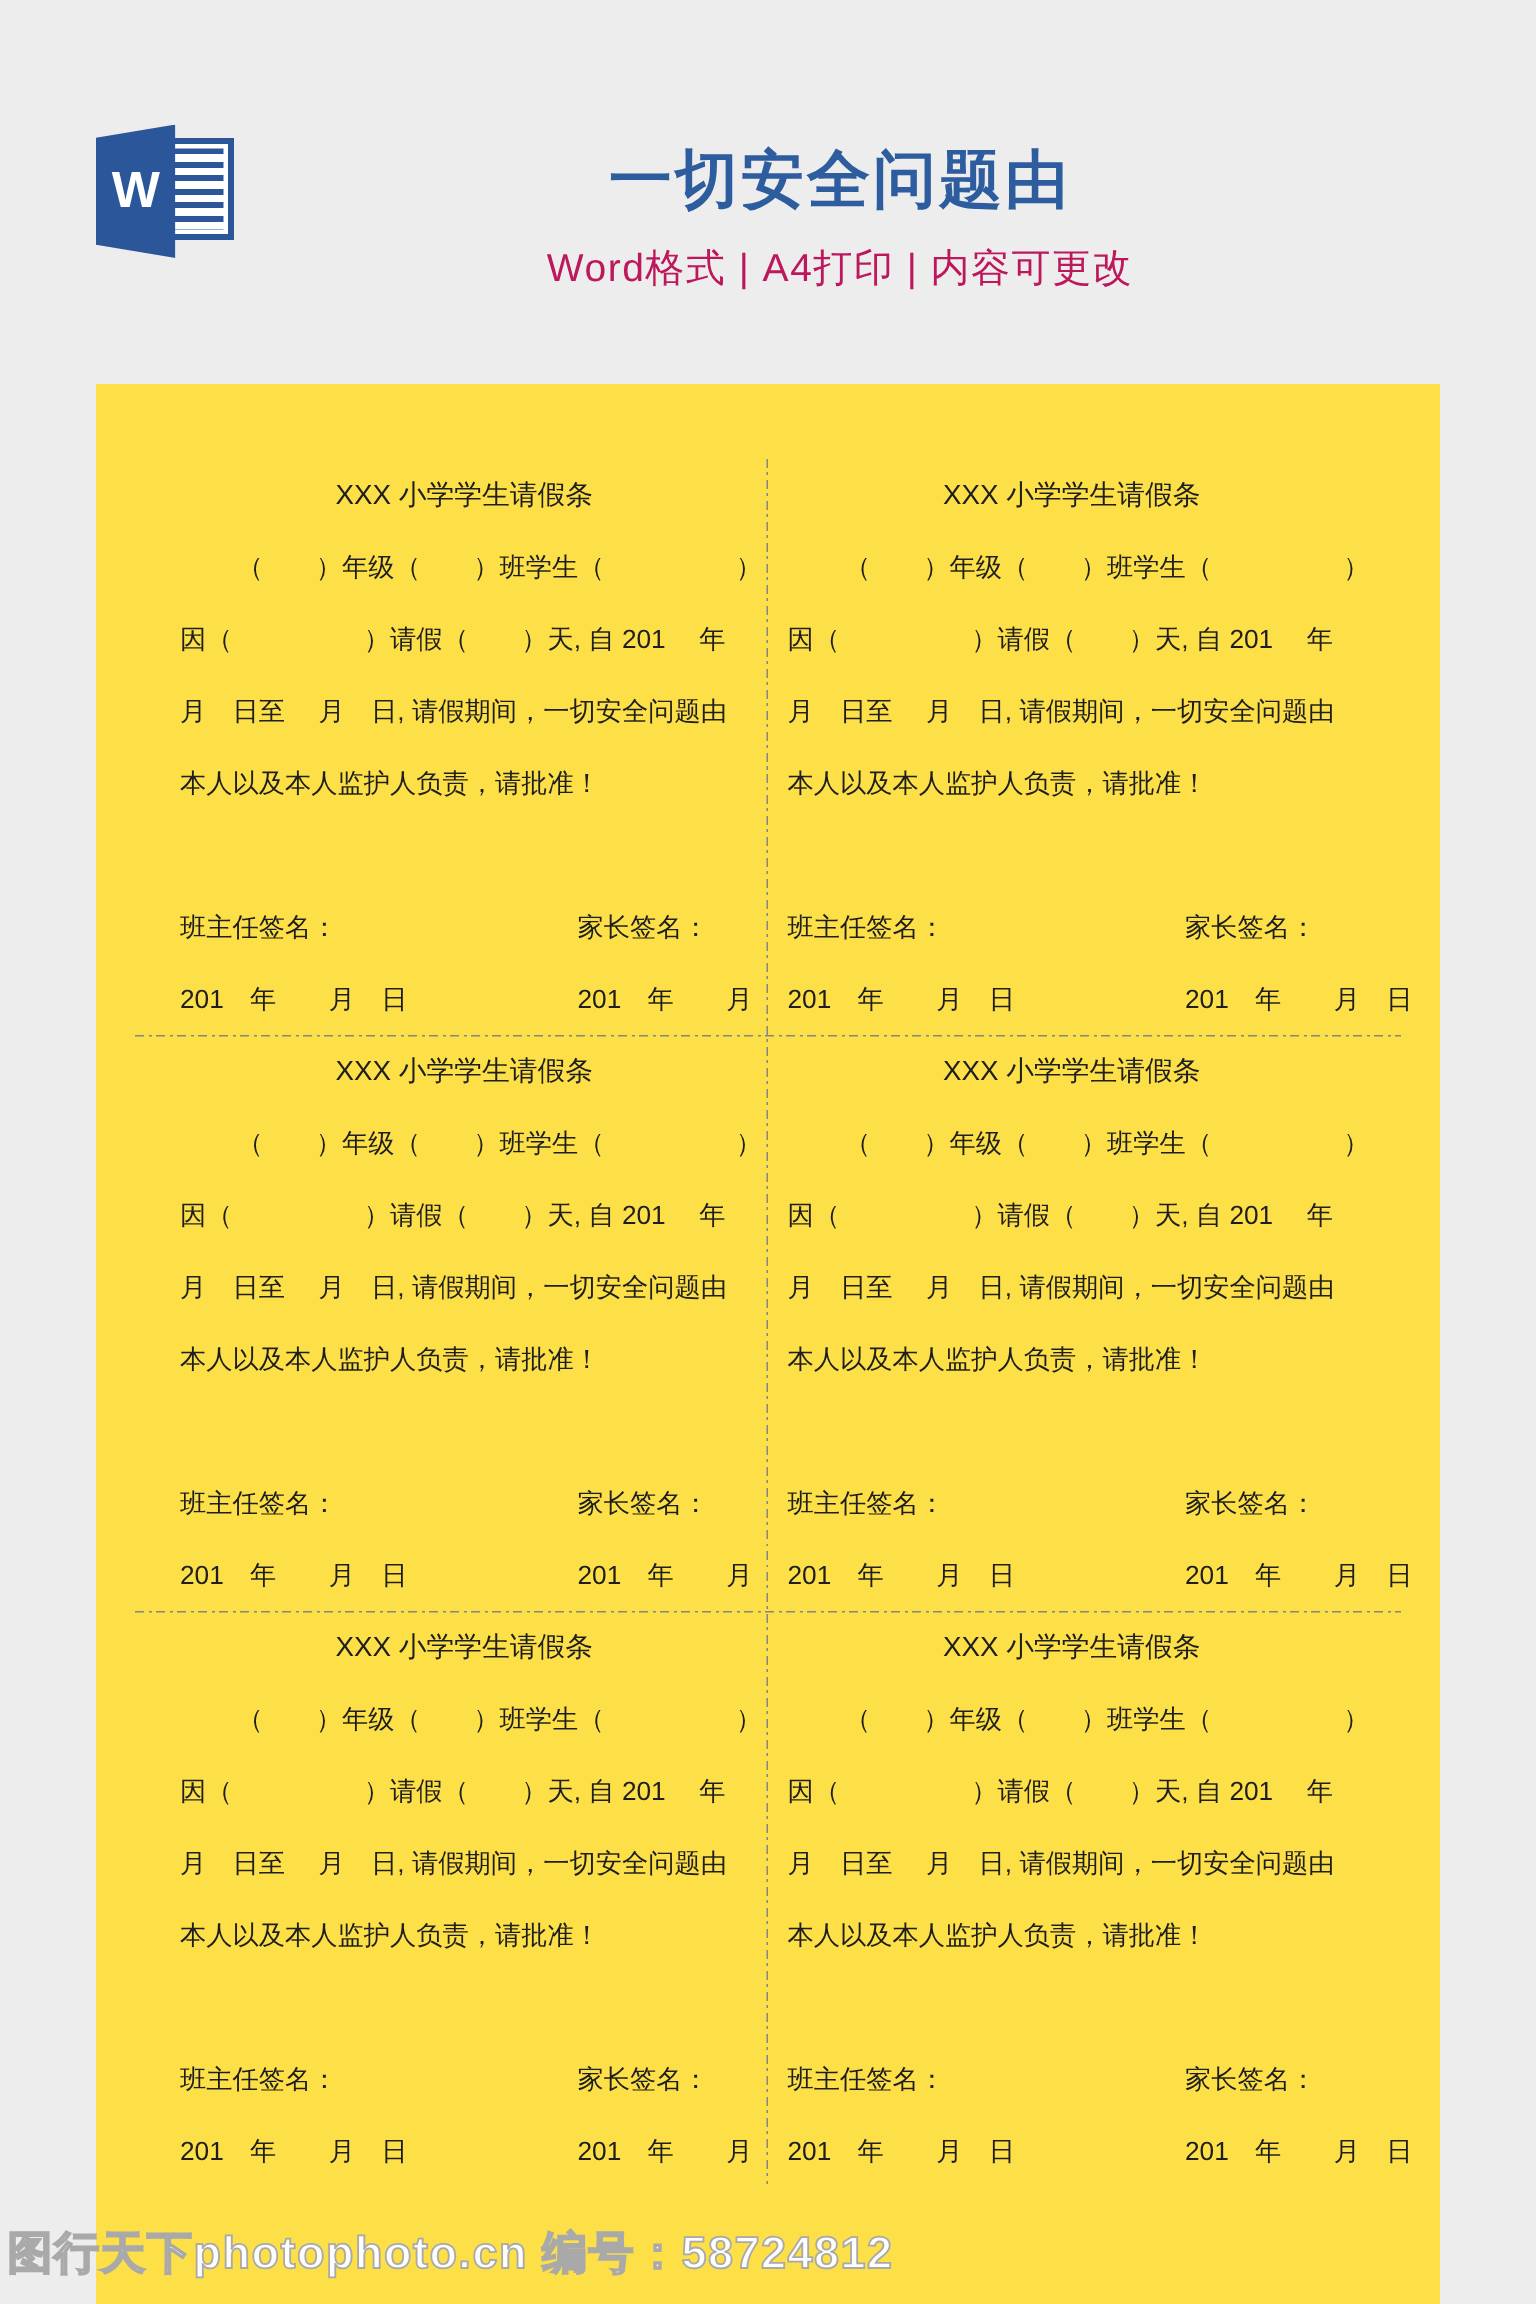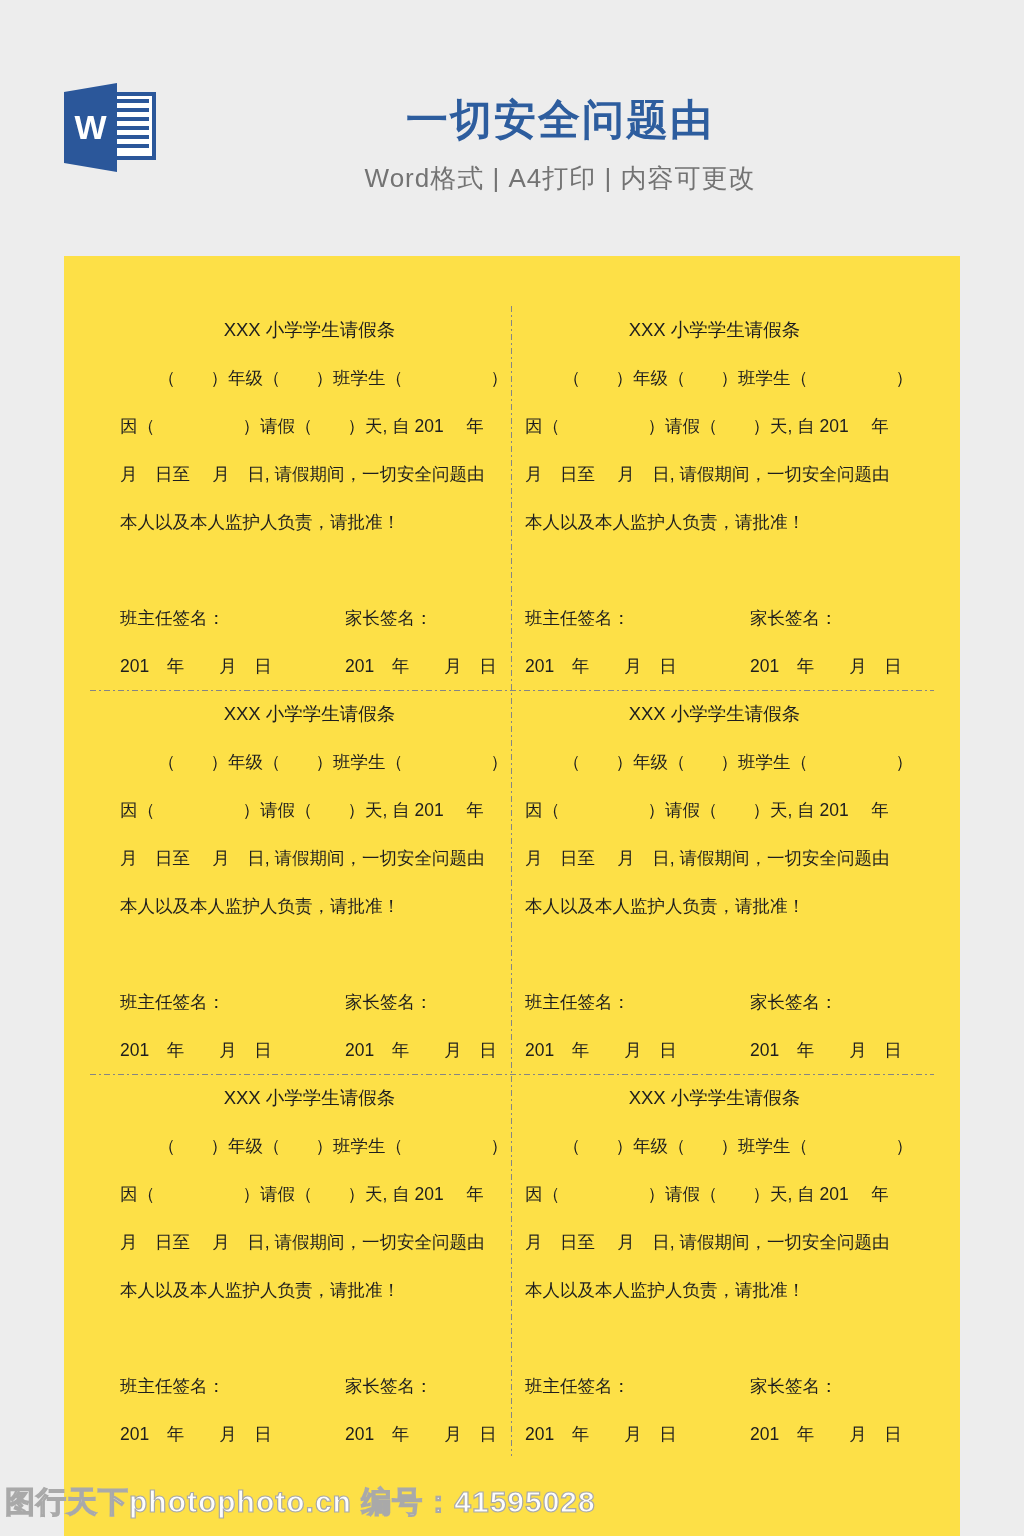--- a/index.html
+++ b/index.html
@@ -19,21 +19,21 @@
     margin-top:92px;
     font-size:42px;
     font-weight:bold;
     letter-spacing:2px;
     color:#2d5d9e;
   }
   .header-subtitle {
     margin-top:13px;
     font-size:26px;
     letter-spacing:1px;
-    color:#737373;
+    color:#be185d;
   }
 
   
   .word-icon { position:absolute; left:64px; top:83px; width:92px; height:90px; }
   .word-icon .doc {
     position:absolute; left:40px; top:9px; width:52px; height:68px;
     background:#fff; border:4px solid #2b579a;
   }
   .word-icon .doc-lines {
     position:absolute; left:7px; right:3px; top:3px; bottom:3px;
@@ -67,21 +67,21 @@
   .cell:nth-child(-n+2) { padding-top:50px; }
 
   .line {
     height:48px; line-height:48px;
     font-size:17.5px;
     white-space:pre;
   }
   .line.title  { text-align:center; font-size:18.5px; }
   .line.indent { padding-left:38px;text-align:center; }
   .line.blank  { }
-  .sign-row, .date-row { display:flex; }
+  .sign-row, .date-row { display:flex;gap:40px; }
   .sign-row span:first-child, .date-row span:first-child { flex:0 0 225px; }
 
   
   .v-divider {
     position:absolute; left:447px; top:50px;
     width:1px; height:1150px;
     background:repeating-linear-gradient(to bottom,
       #858585 0 6px, transparent 6px 9px,
       #858585 9px 11px, transparent 11px 14px);
   }
@@ -226,13 +226,13 @@
       <span>201　年　　月　日</span>
       <span>201　年　　月　日</span>
     </div>
   </div>
 </div>
   <div class="v-divider"></div>
   <div class="h-divider first"></div>
   <div class="h-divider second"></div>
 </div>
 
-<div class="watermark">图行天下photophoto.cn 编号：41595028</div>
+<div class="watermark">图行天下photophoto.cn 编号：58724812</div>
 
 </body></html>

